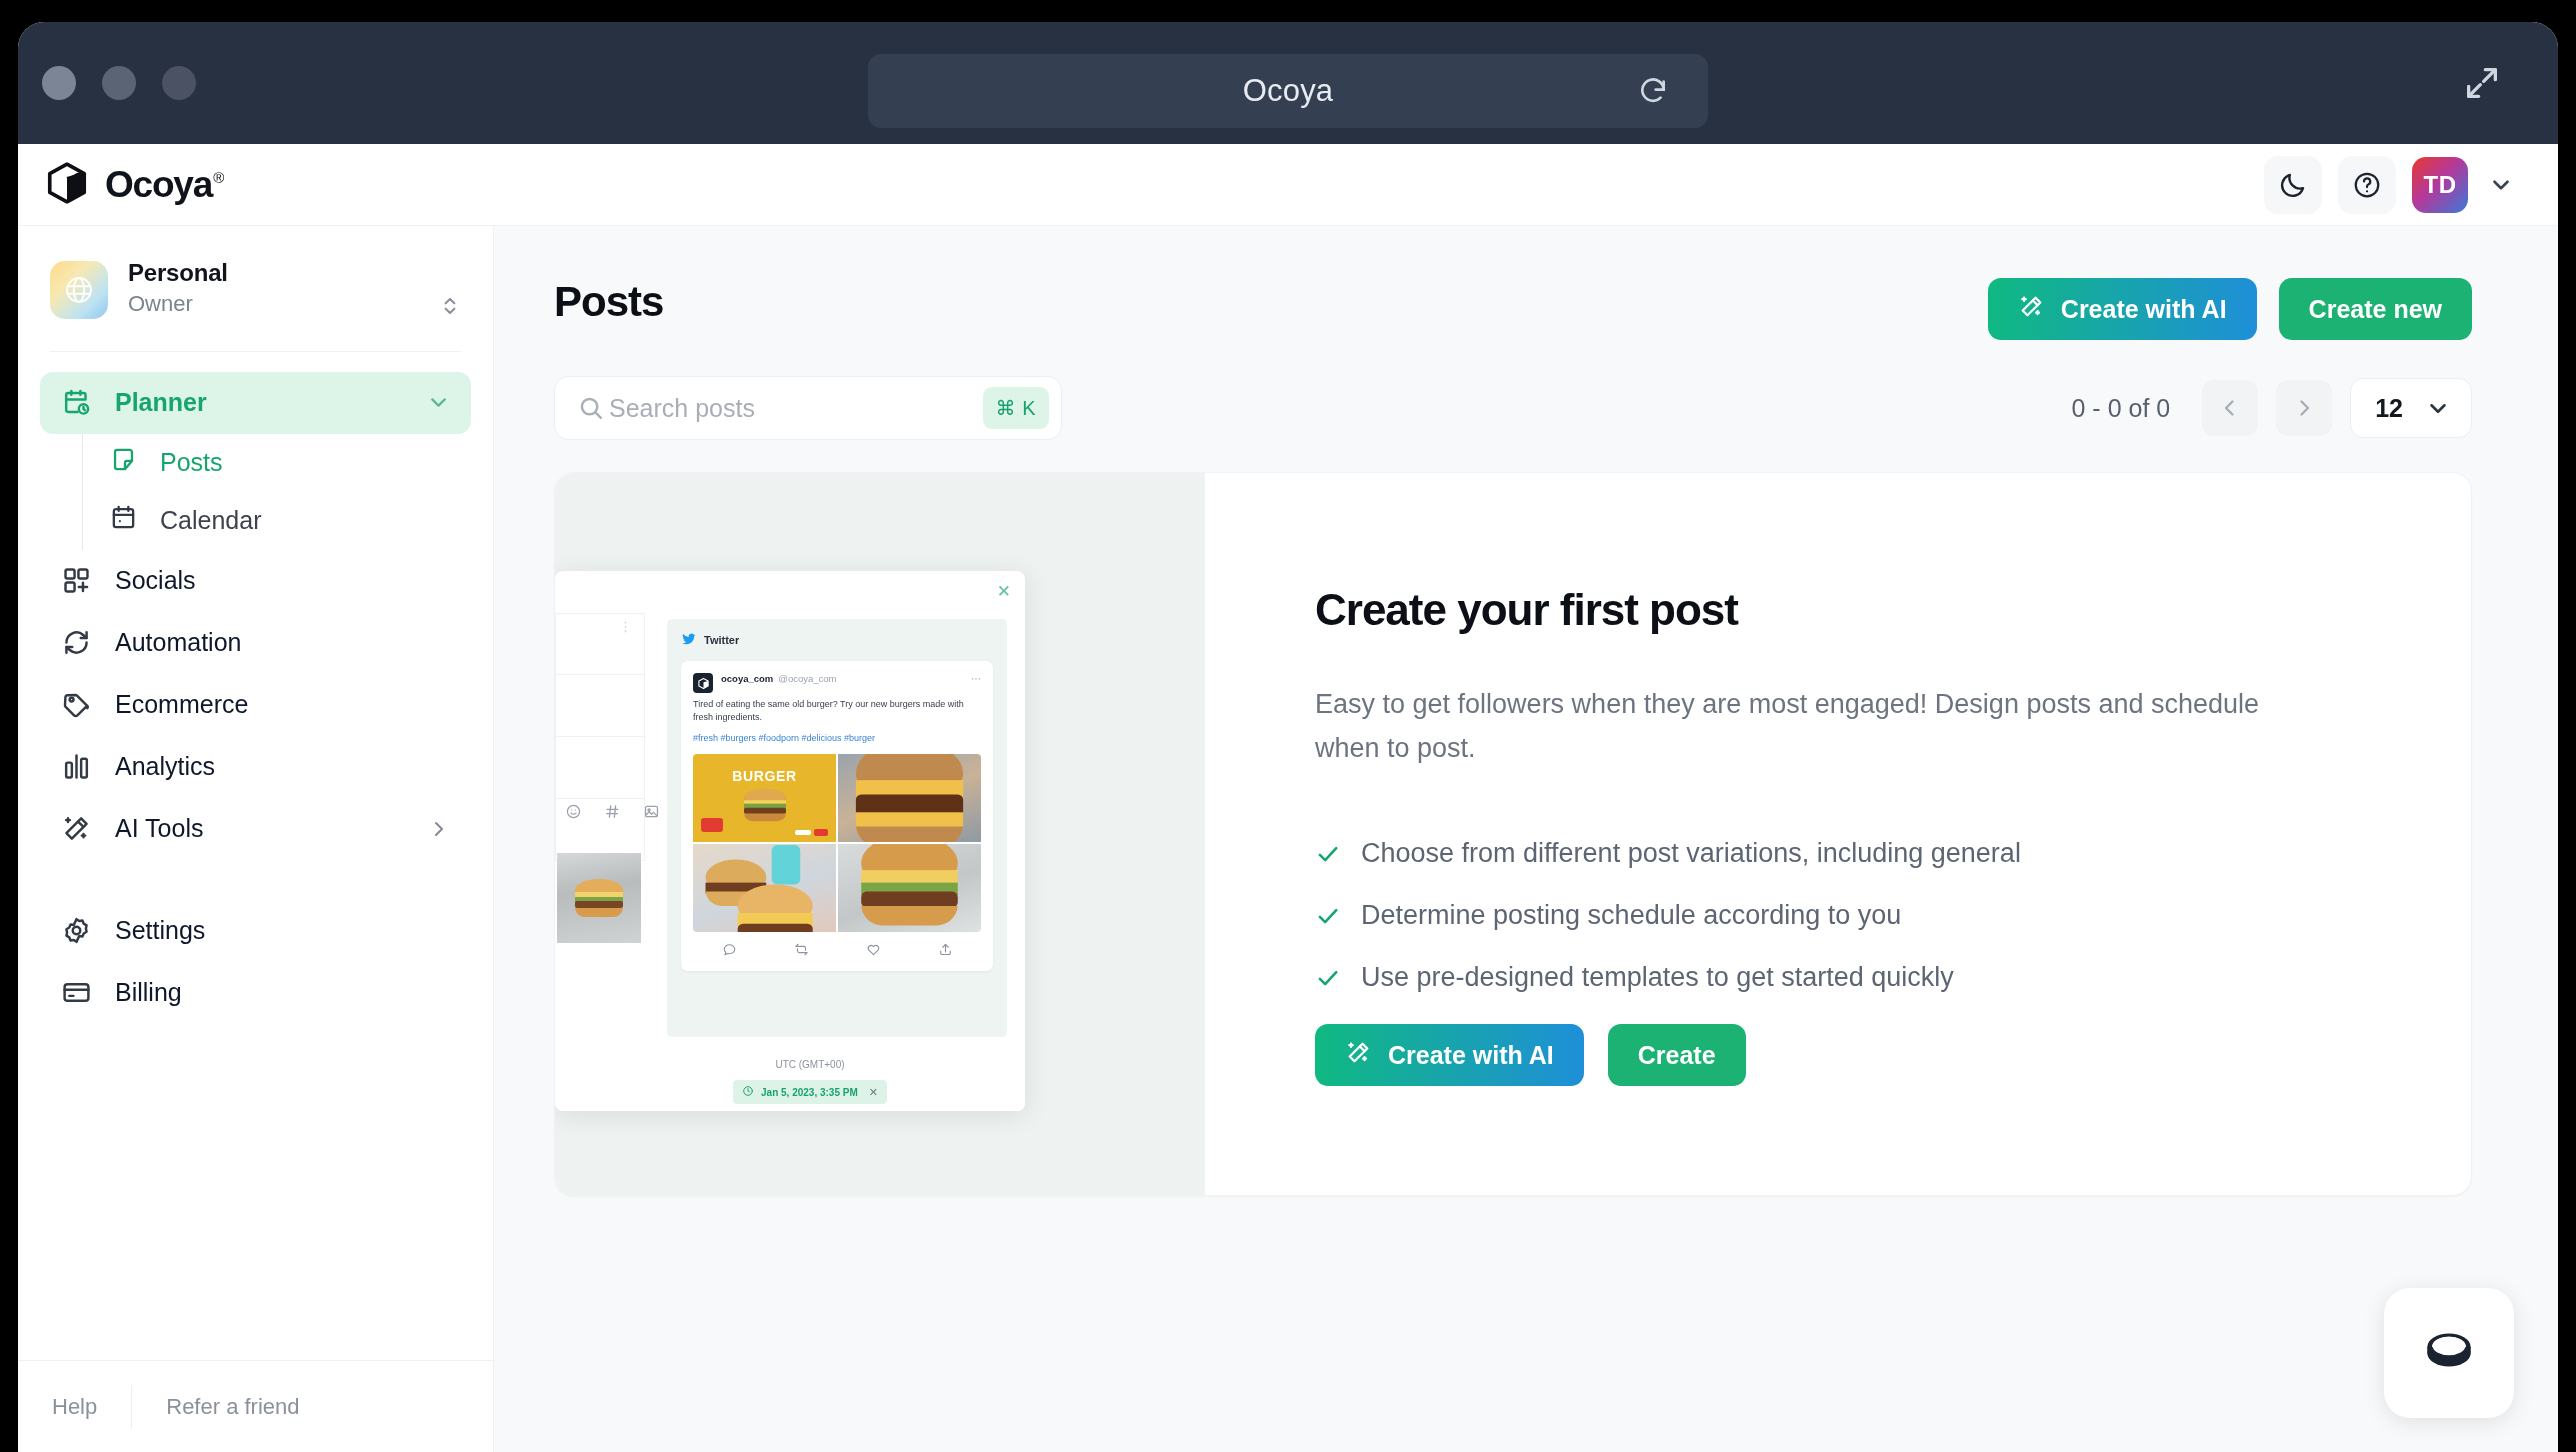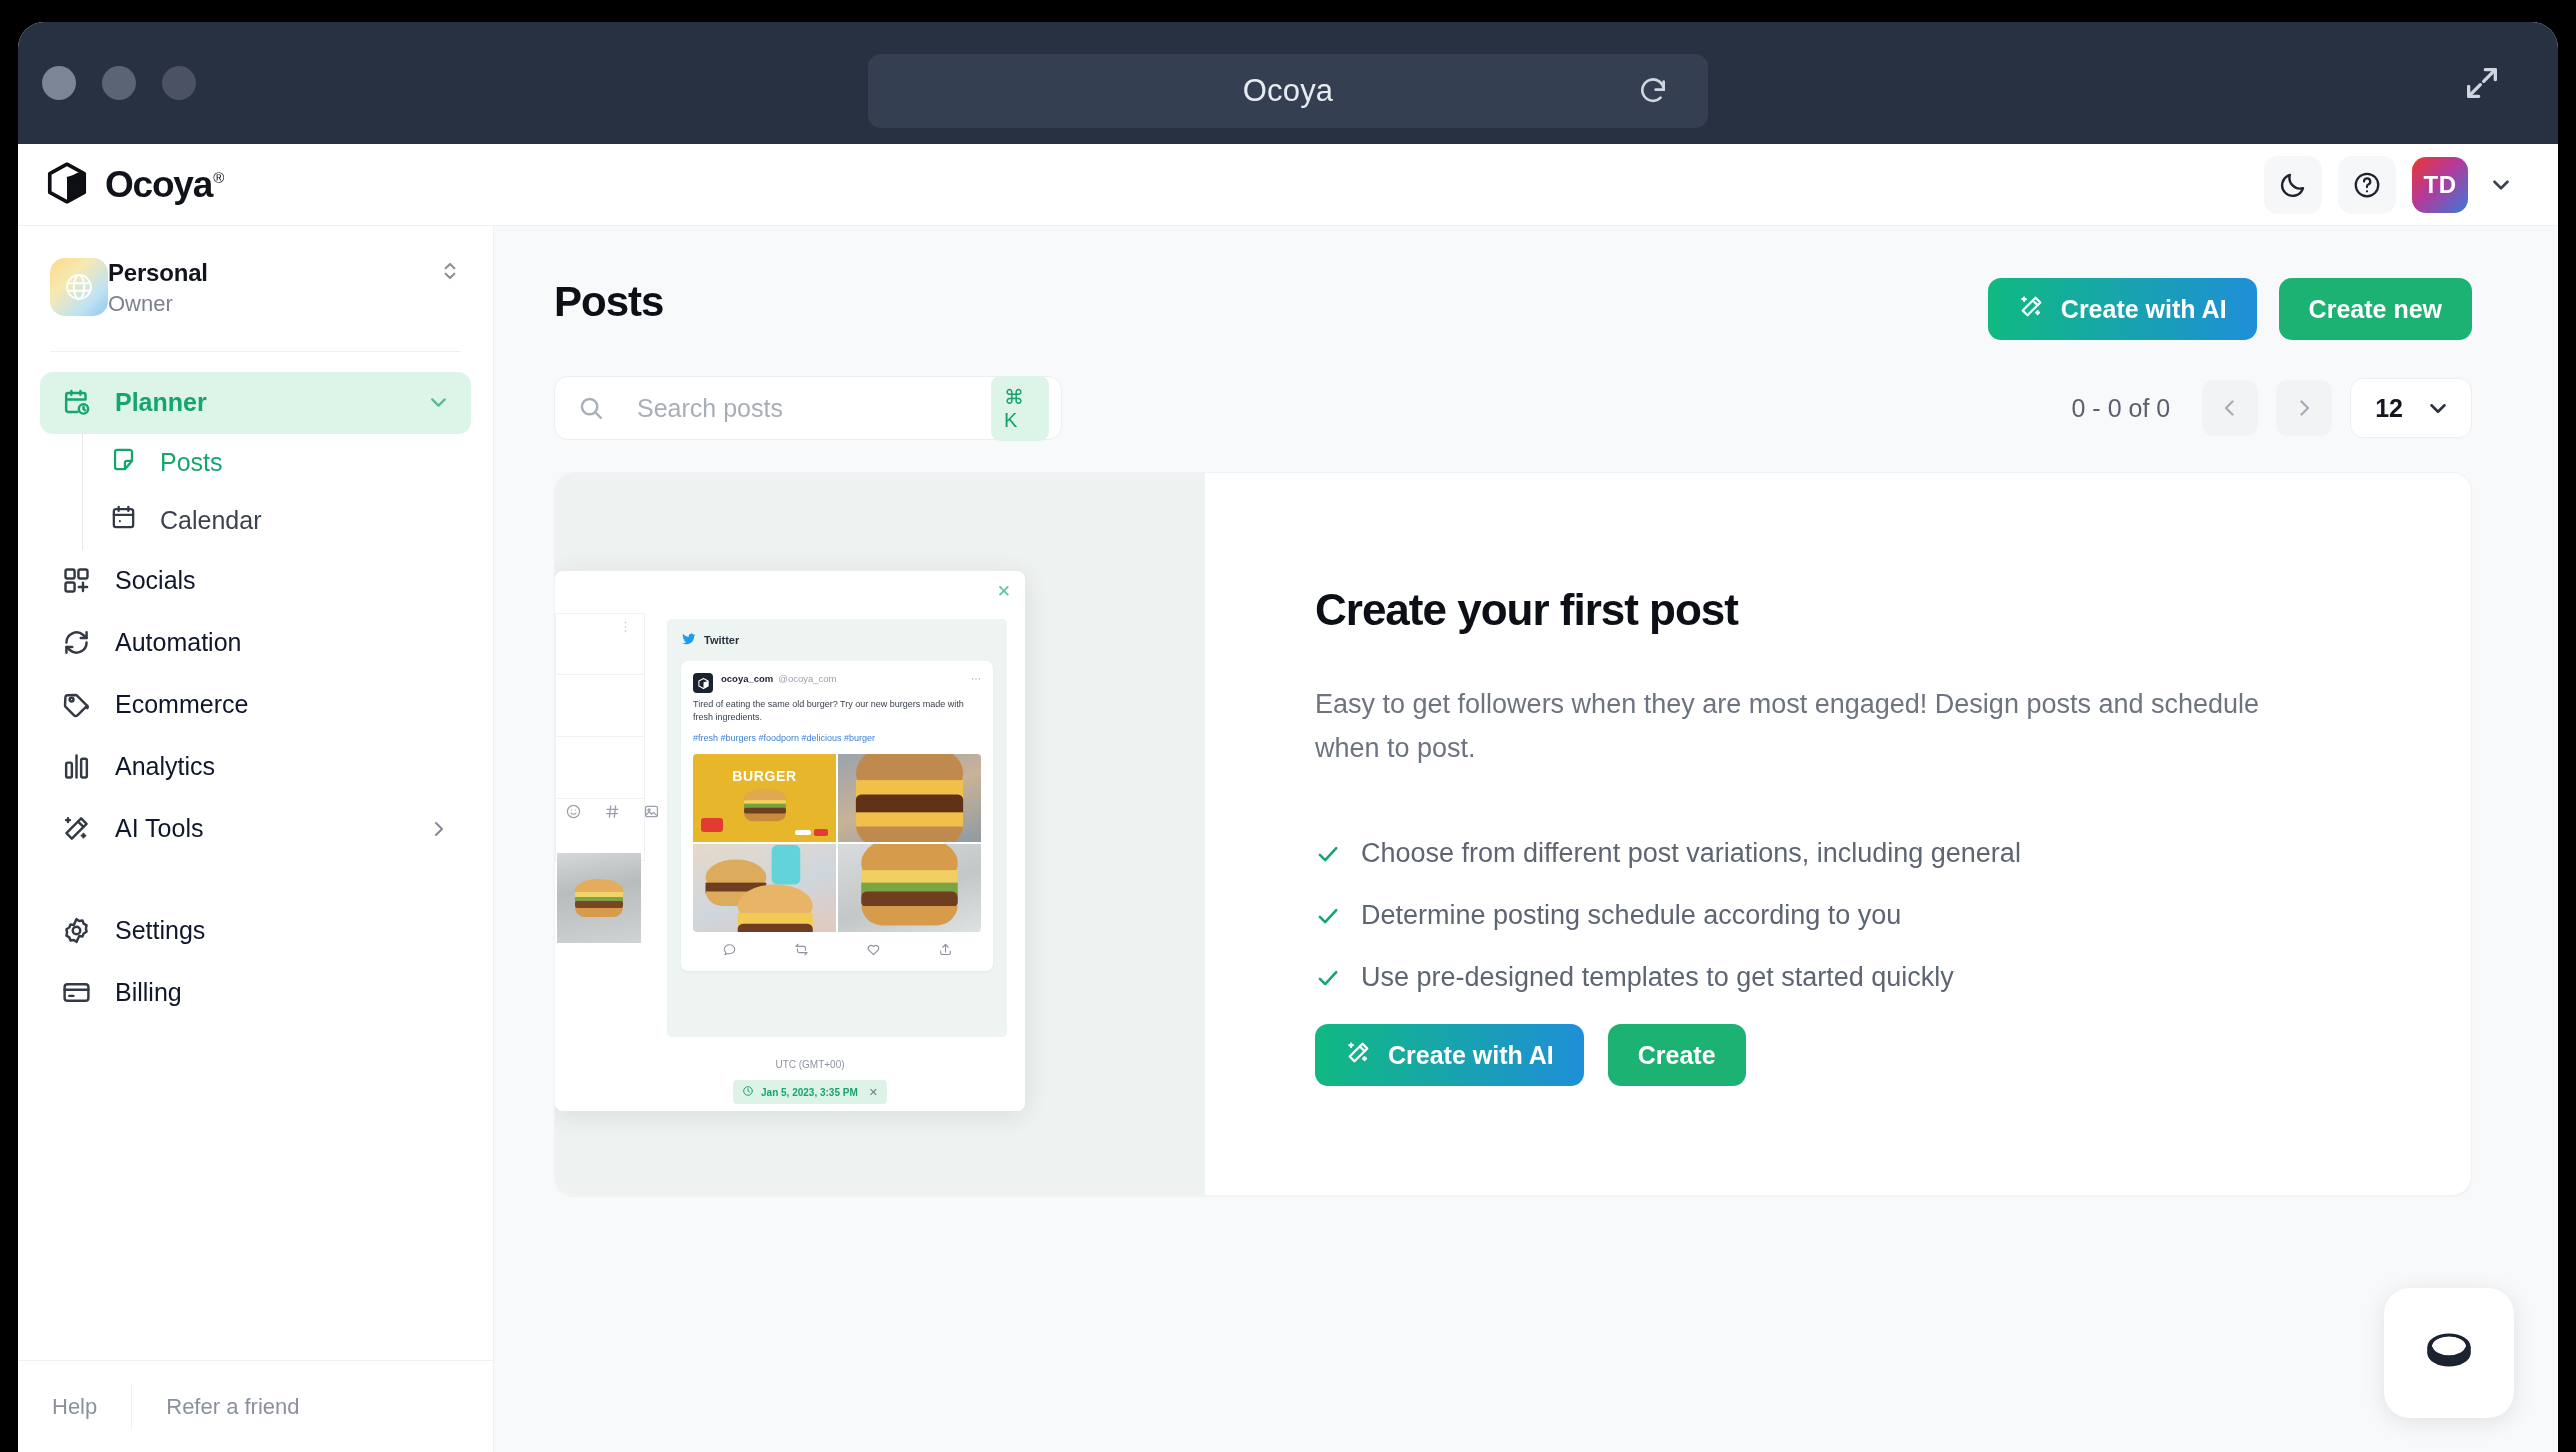--- a/index.html
+++ b/index.html
@@ -100,22 +100,22 @@
 
   
   #sidebar {
     width: 476px; flex: 0 0 476px;
     background: #fff;
     border-right: 1px solid #eef0f3;
     display: flex; flex-direction: column;
     position: relative;
   }
   #workspace {
-    display: flex; align-items: flex-start;
-    padding: 32px 30px 30px 32px;
+    display: flex; align-items: flex-end;
+    gap: 20px; padding: 32px 30px 30px 32px;
   }
   #workspace-avatar {
     width: 58px; height: 58px; border-radius: 15px;
     background: linear-gradient(135deg,#ffd98a 0%,#f6e9b2 35%,#bfe3f2 72%,#8fc6ef 100%);
     display: flex; align-items: center; justify-content: center;
     flex: 0 0 58px;
   }
   #workspace-text { flex: 1; }
   #workspace-name {
     font-size: 24px; font-weight: 700; color: #11141c;
@@ -207,21 +207,21 @@
   #toolbar {
     display: flex; align-items: center;
     justify-content: space-between;
     margin-top: 36px;
   }
   #search-wrap {
     width: 508px; height: 64px;
     background: #fff; border: 1px solid #eceef1;
     border-radius: 14px;
     display: flex; align-items: center;
-    padding: 0 12px 0 22px; gap: 32px;
+    padding: 0 12px 0 22px; gap: 4px;
   }
   #search-icon { color: #aab0ba; display: flex; }
   #search-input {
     flex: 1; border: none; outline: none;
     font-size: 25px; color: #2a303b;
     font-family: "Liberation Sans", sans-serif;
     background: transparent;
   }
   #search-input::placeholder { color: #a8aeb8; }
   #kbd {

